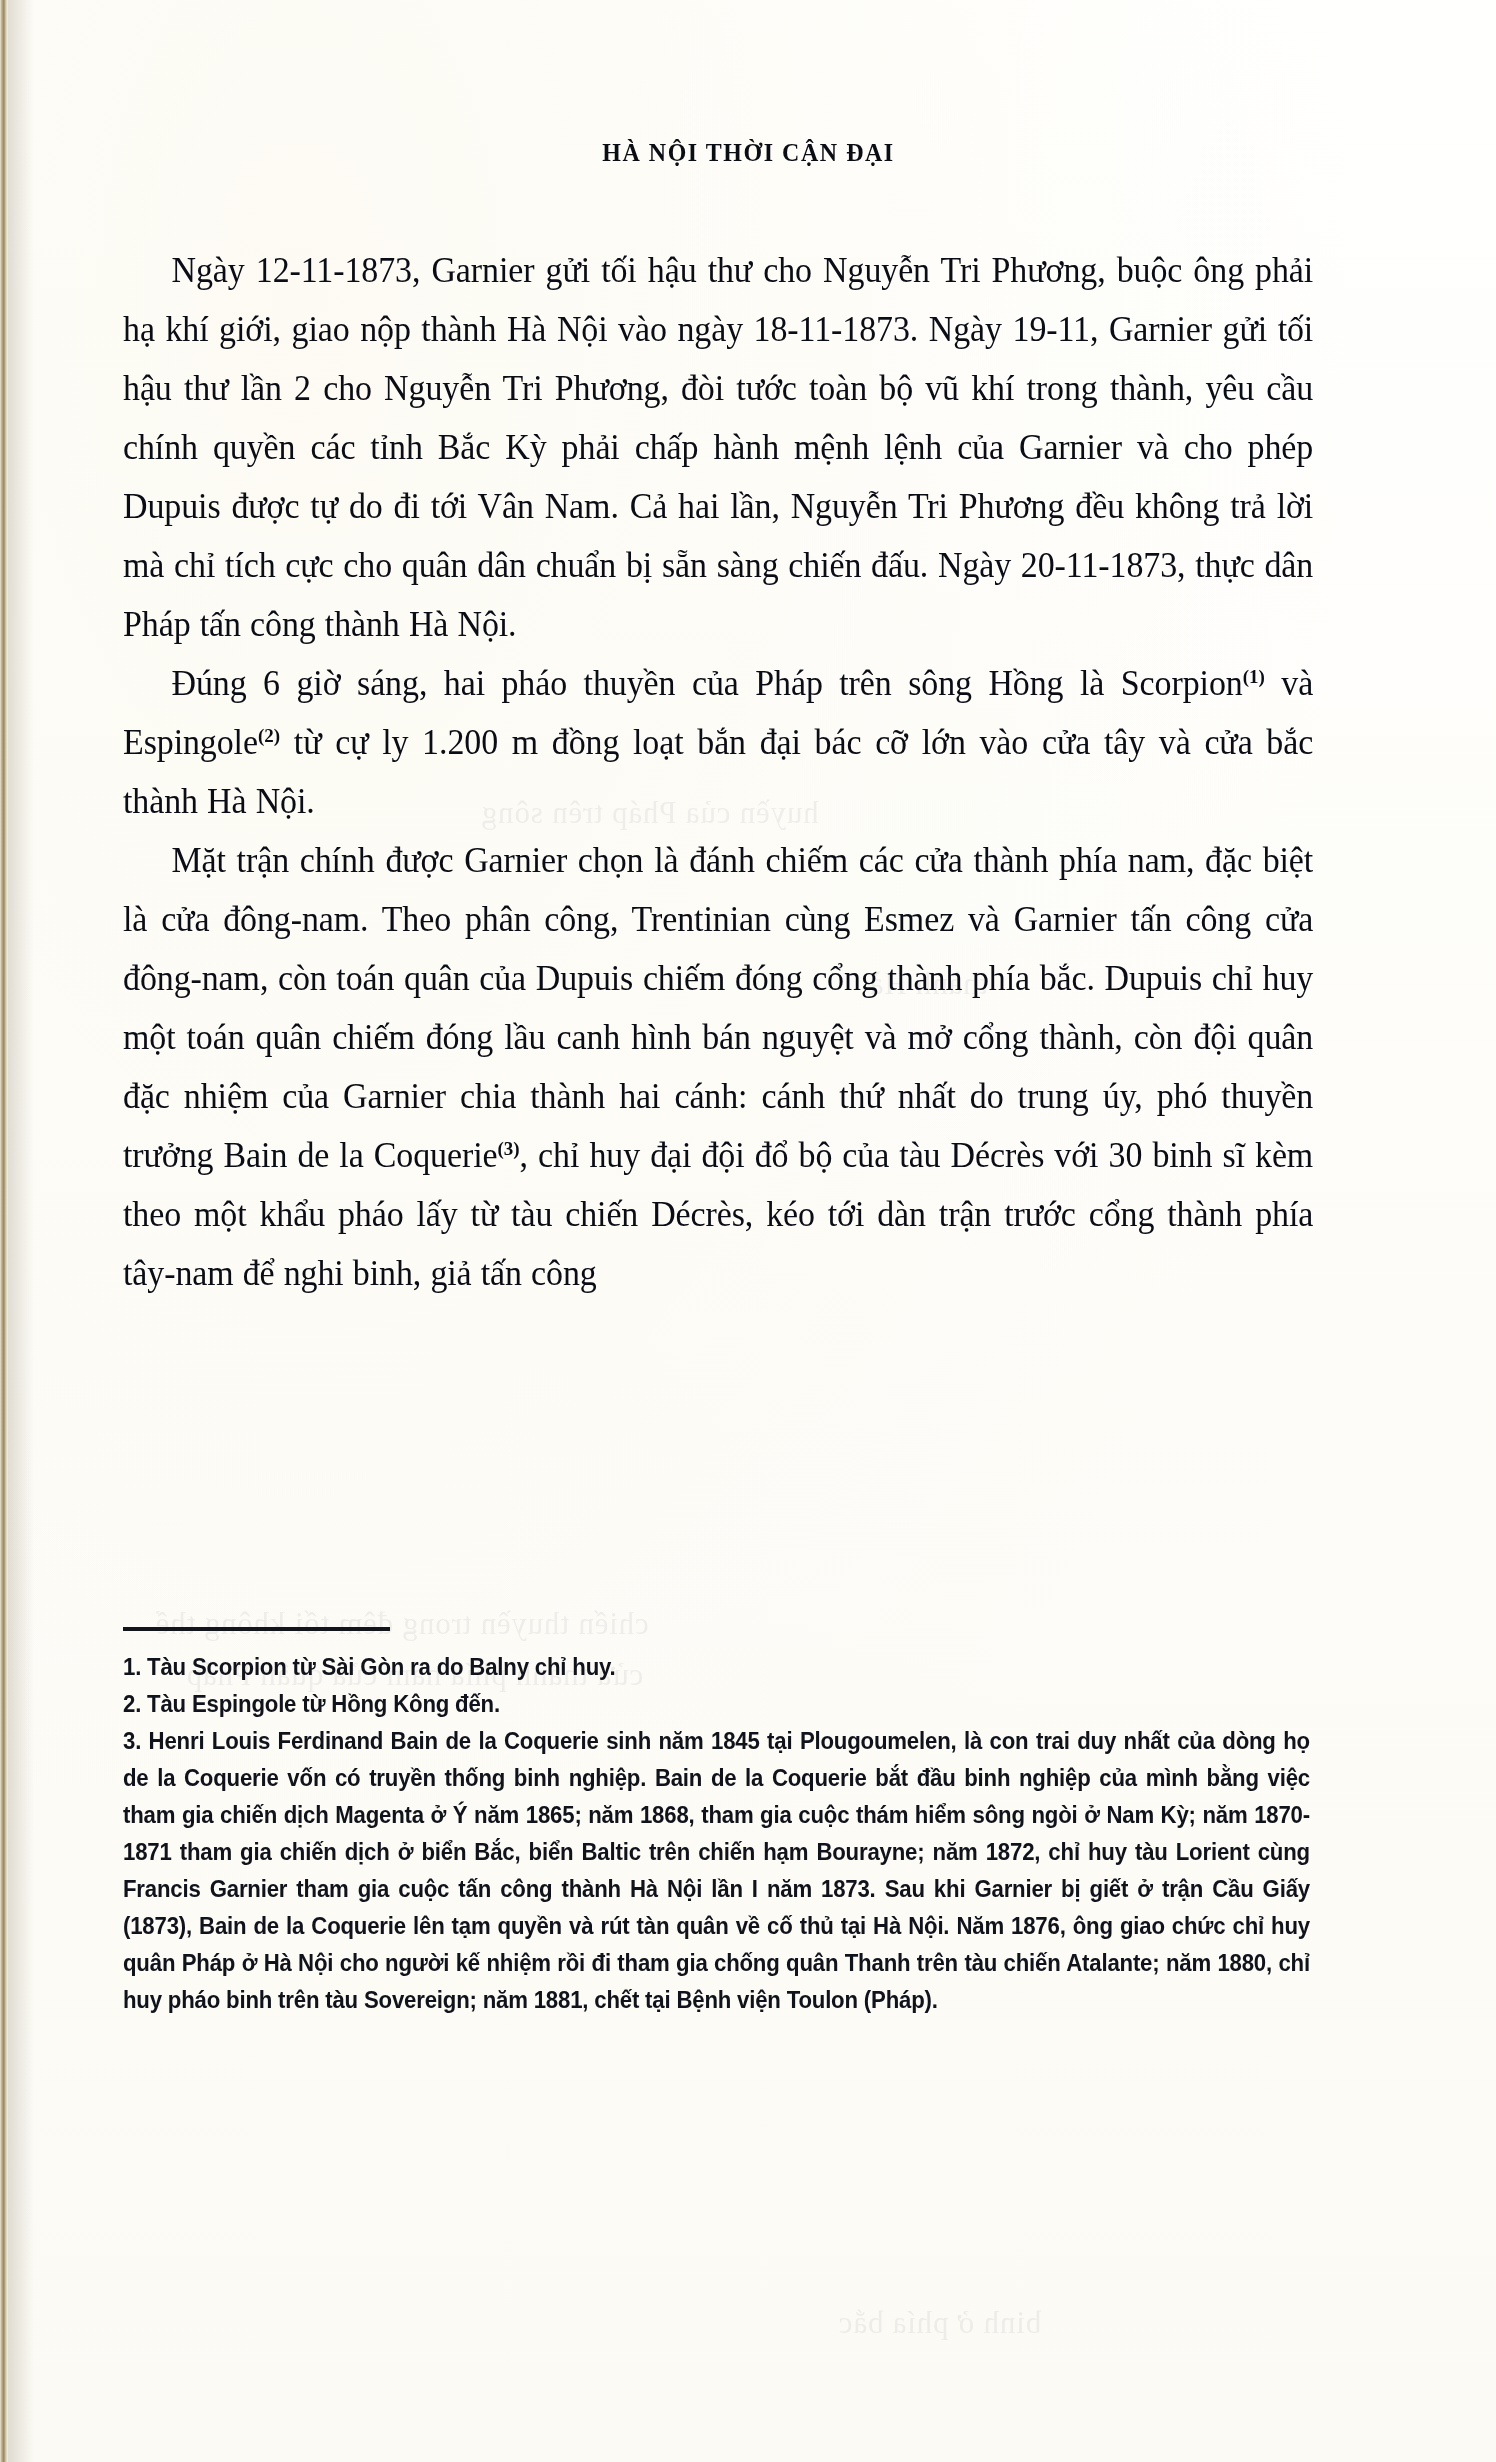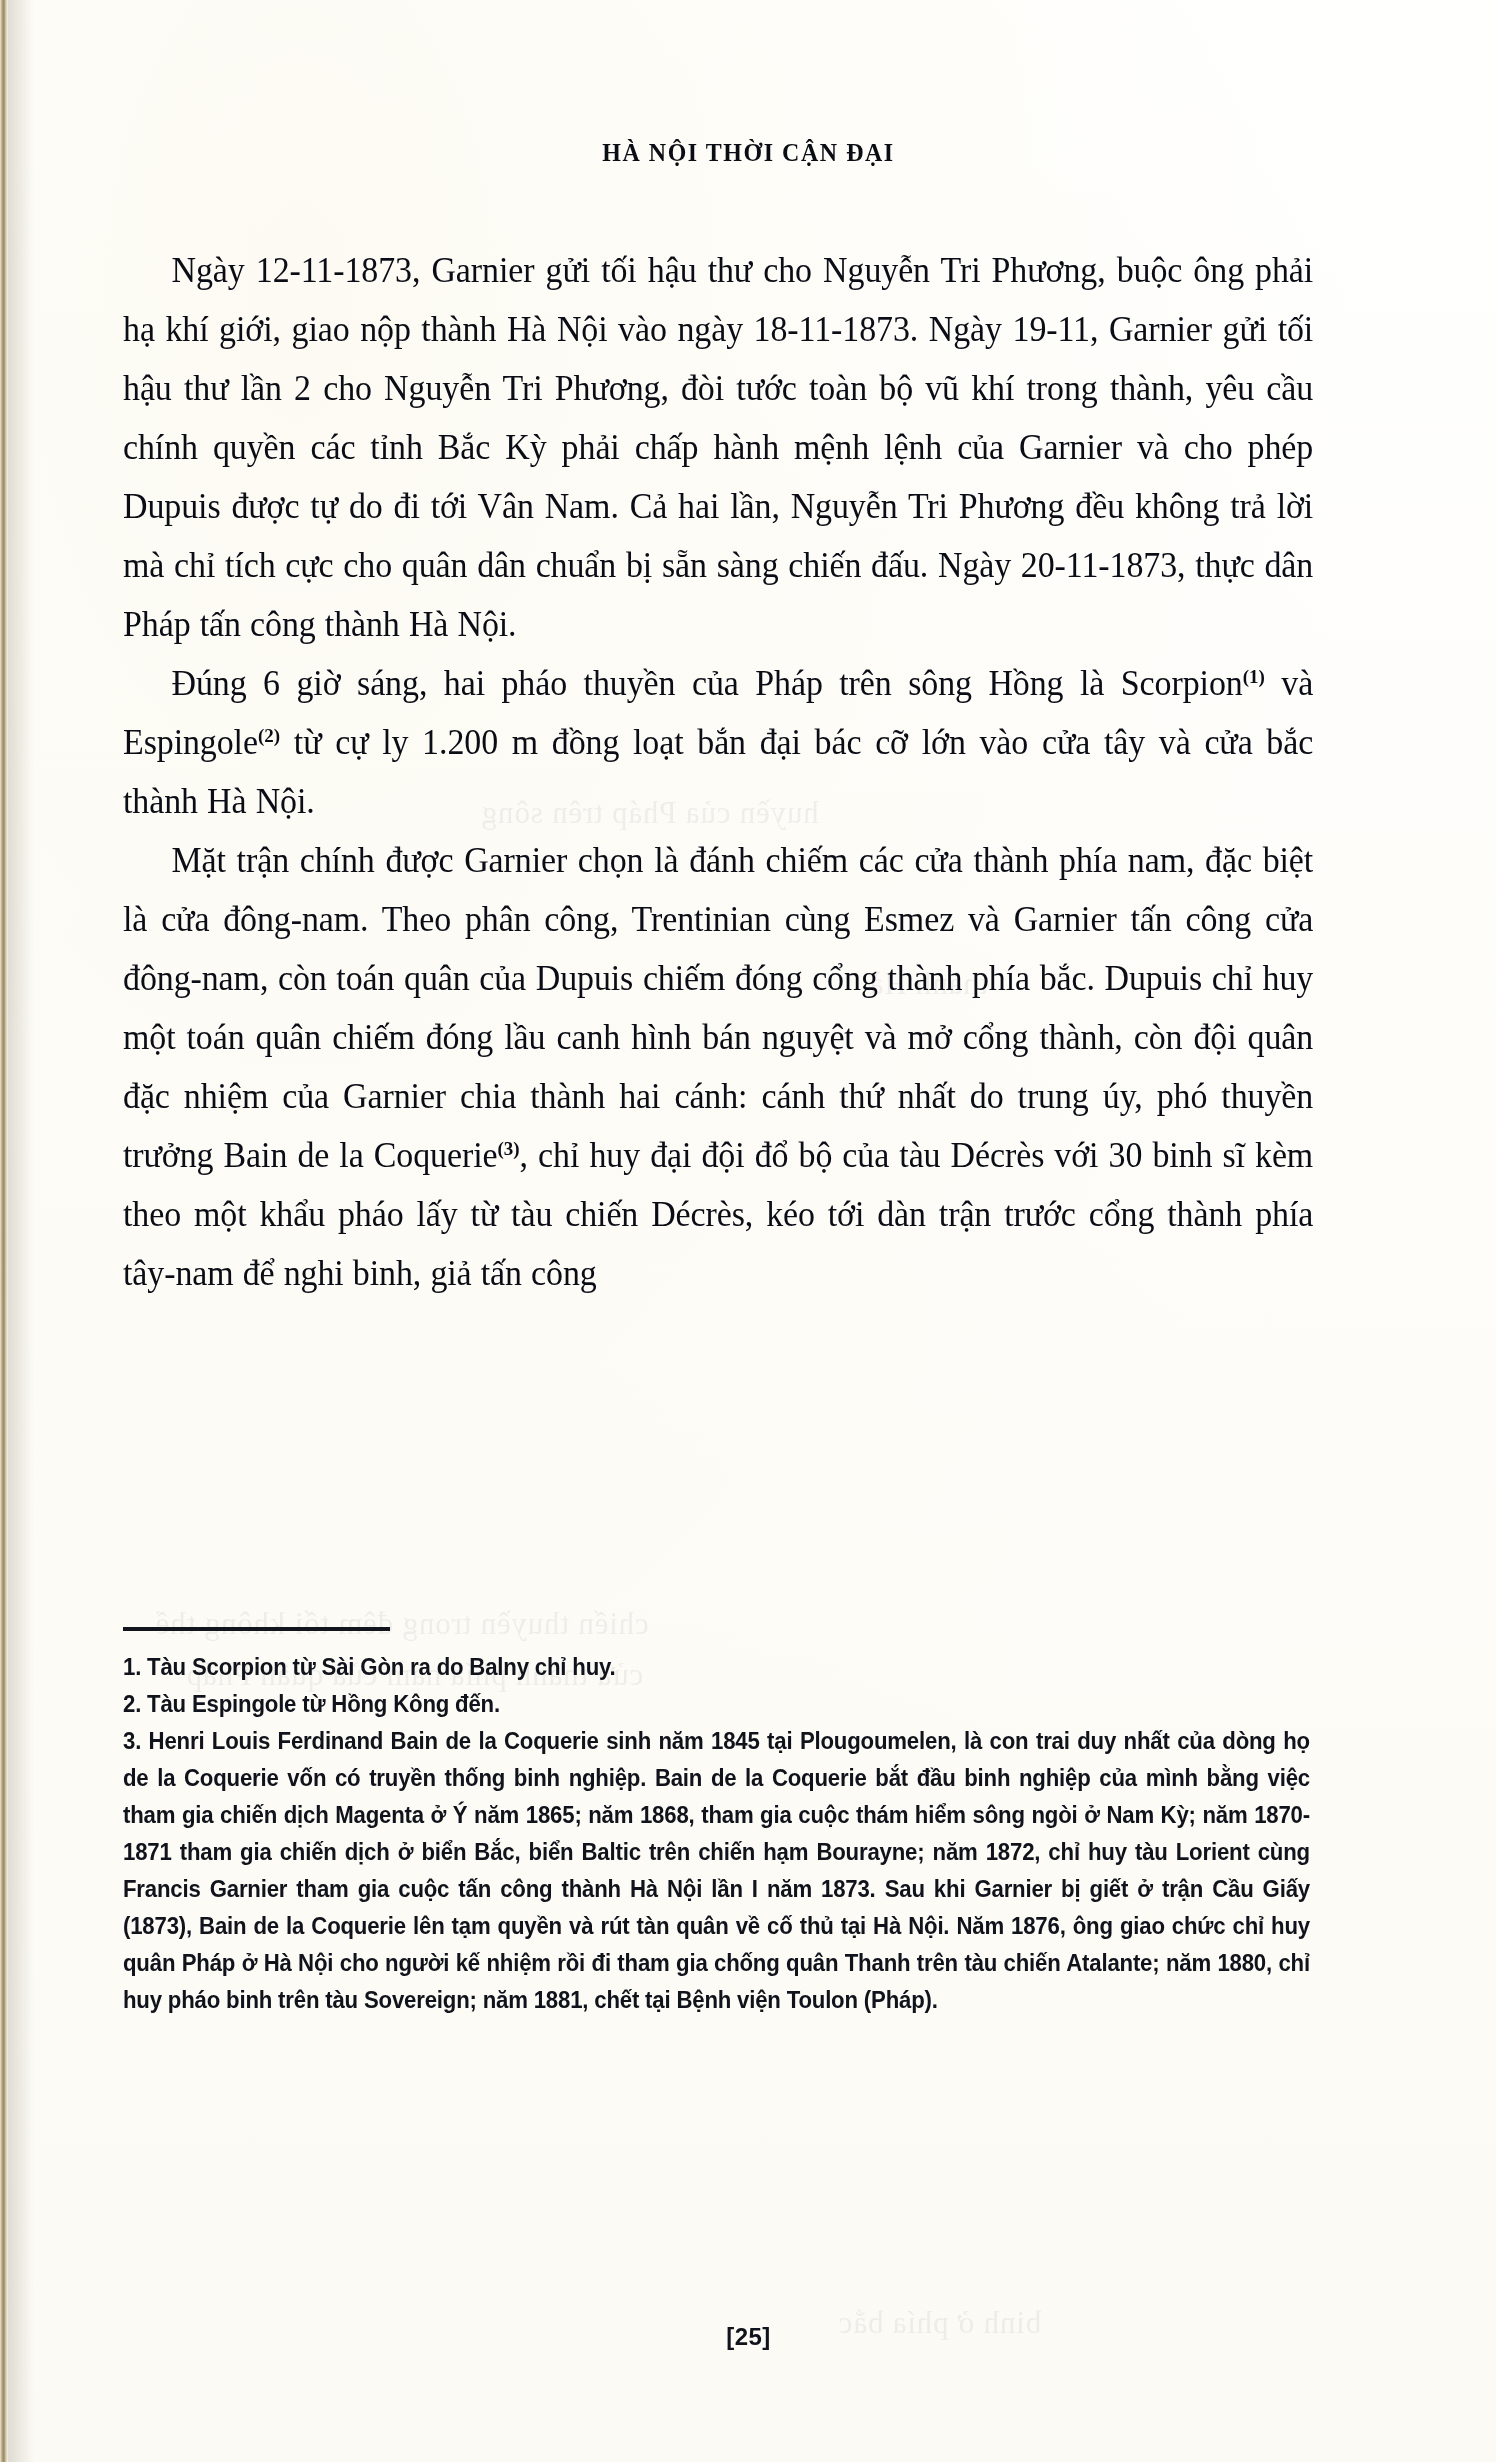--- a/index.html
+++ b/index.html
@@ -191,16 +191,15 @@
 
   </div>
 
   <div class="footnote-area">
     <div class="footnote-rule"></div>
     <p class="footnote">1. Tàu Scorpion từ Sài Gòn ra do Balny chỉ huy.</p>
     <p class="footnote">2. Tàu Espingole từ Hồng Kông đến.</p>
     <p class="footnote multi">3. Henri Louis Ferdinand Bain de la Coquerie sinh năm 1845 tại Plougoumelen, là con trai duy nhất của dòng họ de la Coquerie vốn có truyền thống binh nghiệp. Bain de la Coquerie bắt đầu binh nghiệp của mình bằng việc tham gia chiến dịch Magenta ở Ý năm 1865; năm 1868, tham gia cuộc thám hiểm sông ngòi ở Nam Kỳ; năm 1870-1871 tham gia chiến dịch ở biển Bắc, biển Baltic trên chiến hạm Bourayne; năm 1872, chỉ huy tàu Lorient cùng Francis Garnier tham gia cuộc tấn công thành Hà Nội lần I năm 1873. Sau khi Garnier bị giết ở trận Cầu Giấy (1873), Bain de la Coquerie lên tạm quyền và rút tàn quân về cố thủ tại Hà Nội. Năm 1876, ông giao chức chỉ huy quân Pháp ở Hà Nội cho người kế nhiệm rồi đi tham gia chống quân Thanh trên tàu chiến Atalante; năm 1880, chỉ huy pháo binh trên tàu Sovereign; năm 1881, chết tại Bệnh viện Toulon (Pháp).</p>
   </div>
 
-  <div class="folio">[25]</div>
 
 </div>
 
 
 </body></html>

